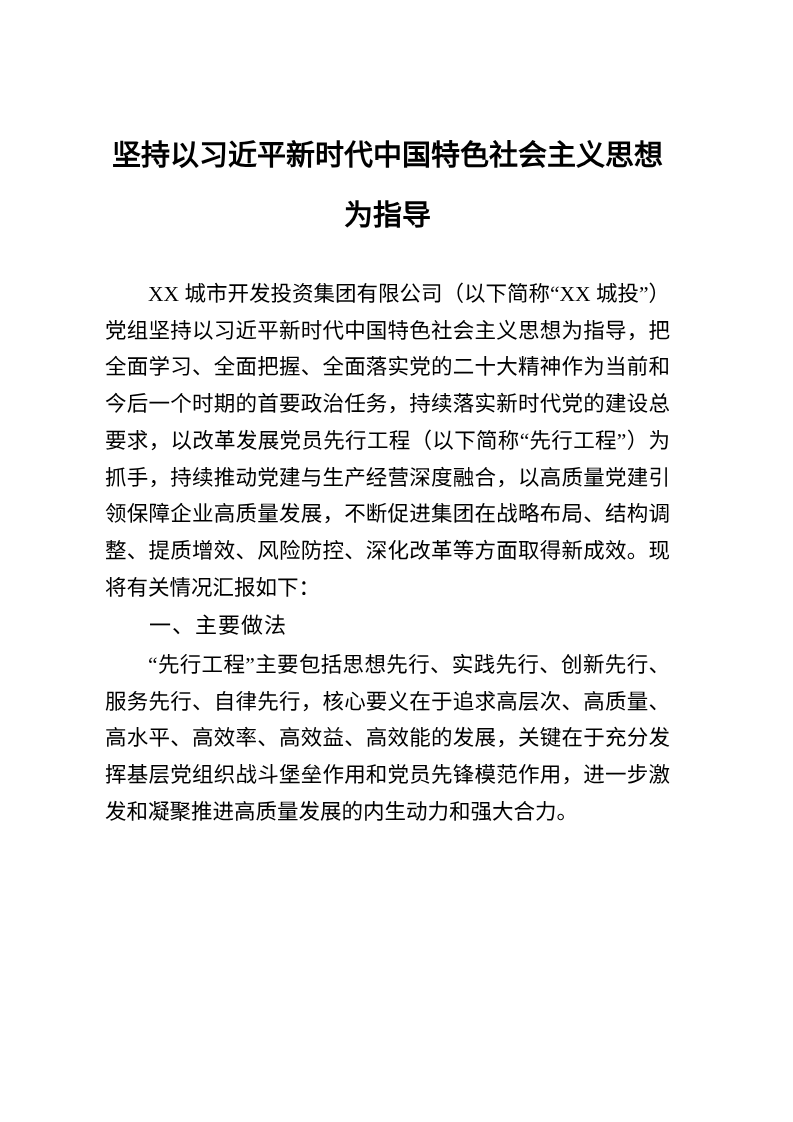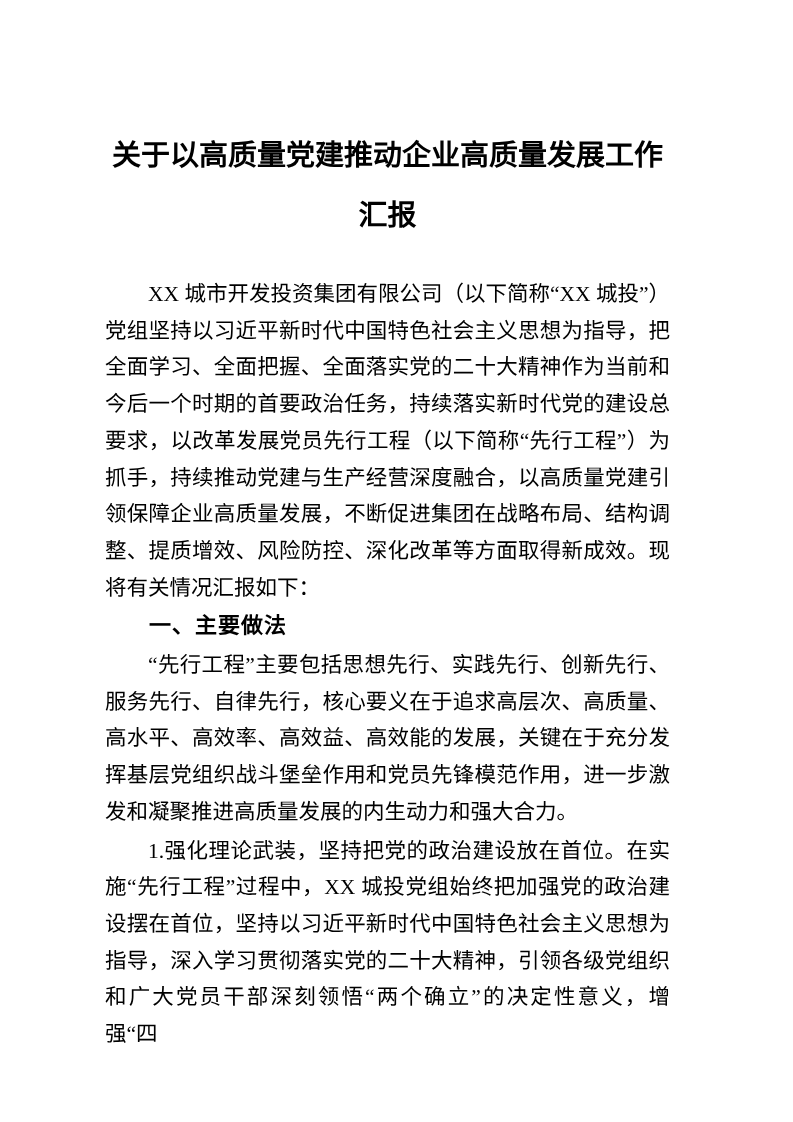--- a/index.html
+++ b/index.html
@@ -42,32 +42,31 @@
     line-height: 36.7px;
     text-align: justify;
     text-justify: inter-ideograph;
     text-indent: 2em;
     line-break: strict;
   }
   .section-heading {
     font-family: "Liberation Sans", "DejaVu Sans", sans-serif;
     font-size: 22px;
     line-height: 36.7px;
-    font-weight: bold;
+    font-weight: normal;
     text-align: left;
     text-indent: 2em;
     letter-spacing: 1px;
   }
 </style>
 </head>
 <body>
 
 <div class="page" style="background: rgb(255, 255, 255); color: rgb(0, 0, 0);">
   <div class="doc">
-    <h1 class="doc-title">关于以高质量党建推动企业高质量发展工作汇报</h1>
+    <h1 class="doc-title">坚持以习近平新时代中国特色社会主义思想为指导</h1>
     <div class="doc-body" id="paragraphs">
         <p class="body-paragraph">XX 城市开发投资集团有限公司（以下简称“XX 城投”）党组坚持以习近平新时代中国特色社会主义思想为指导，把全面学习、全面把握、全面落实党的二十大精神作为当前和今后一个时期的首要政治任务，持续落实新时代党的建设总要求，以改革发展党员先行工程（以下简称“先行工程”）为抓手，持续推动党建与生产经营深度融合，以高质量党建引领保障企业高质量发展，不断促进集团在战略布局、结构调整、提质增效、风险防控、深化改革等方面取得新成效。现将有关情况汇报如下：</p>
         <p class="section-heading">一、主要做法</p>
         <p class="body-paragraph">“先行工程”主要包括思想先行、实践先行、创新先行、服务先行、自律先行，核心要义在于追求高层次、高质量、高水平、高效率、高效益、高效能的发展，关键在于充分发挥基层党组织战斗堡垒作用和党员先锋模范作用，进一步激发和凝聚推进高质量发展的内生动力和强大合力。</p>
-        <p class="body-paragraph">1.强化理论武装，坚持把党的政治建设放在首位。在实施“先行工程”过程中，XX 城投党组始终把加强党的政治建设摆在首位，坚持以习近平新时代中国特色社会主义思想为指导，深入学习贯彻落实党的二十大精神，引领各级党组织和广大党员干部深刻领悟“两个确立”的决定性意义，增强“四</p>
       </div>
   </div>
 </div>
 
 </body></html>

